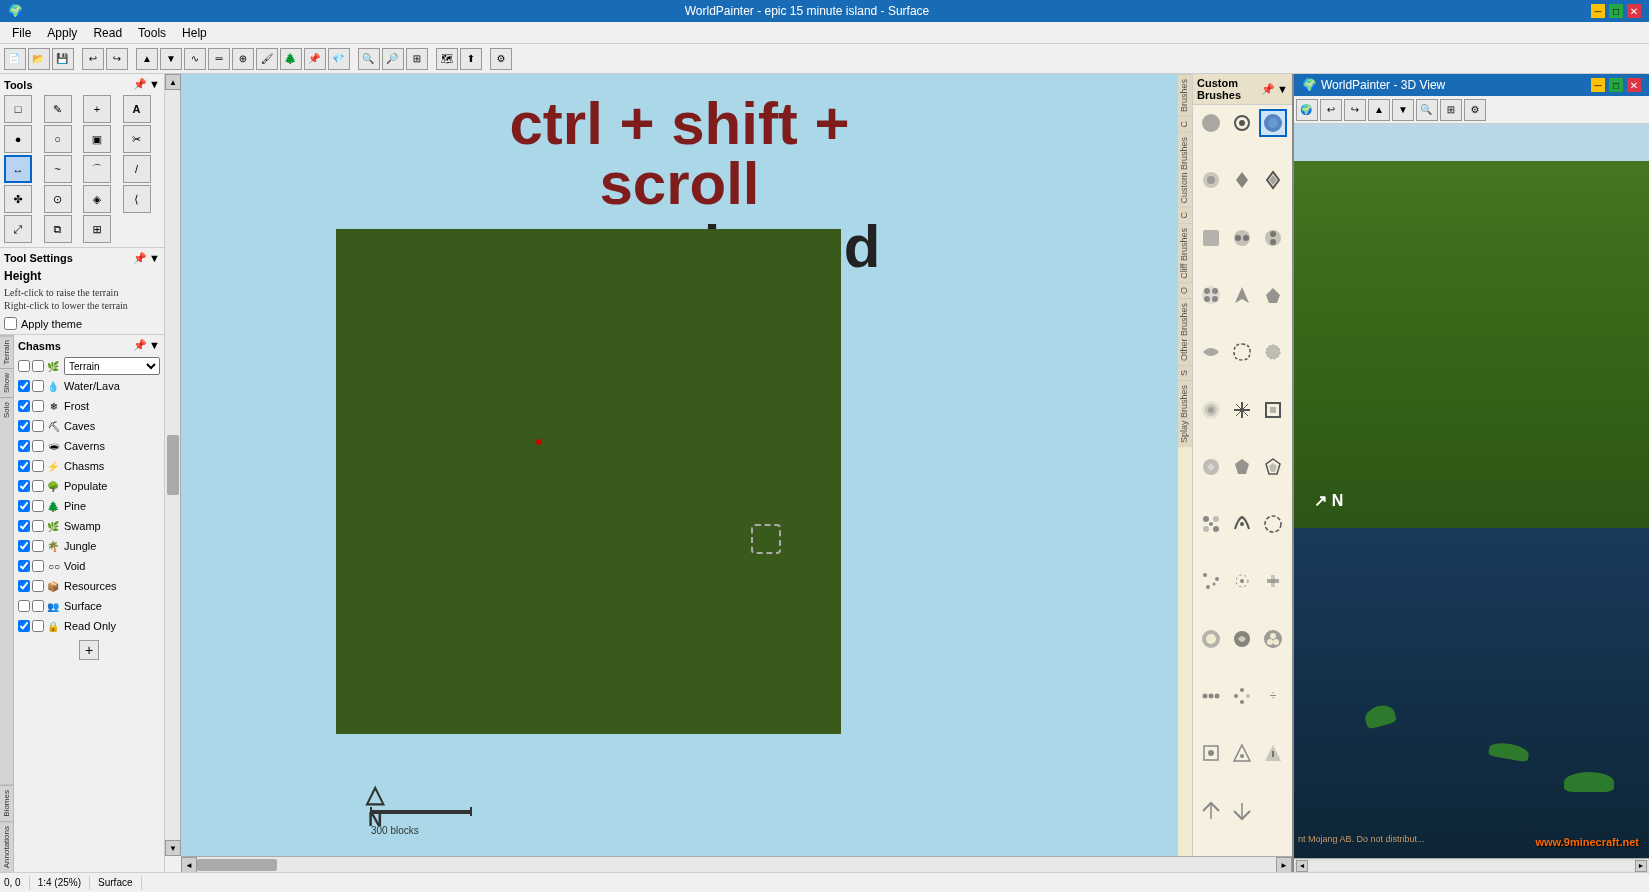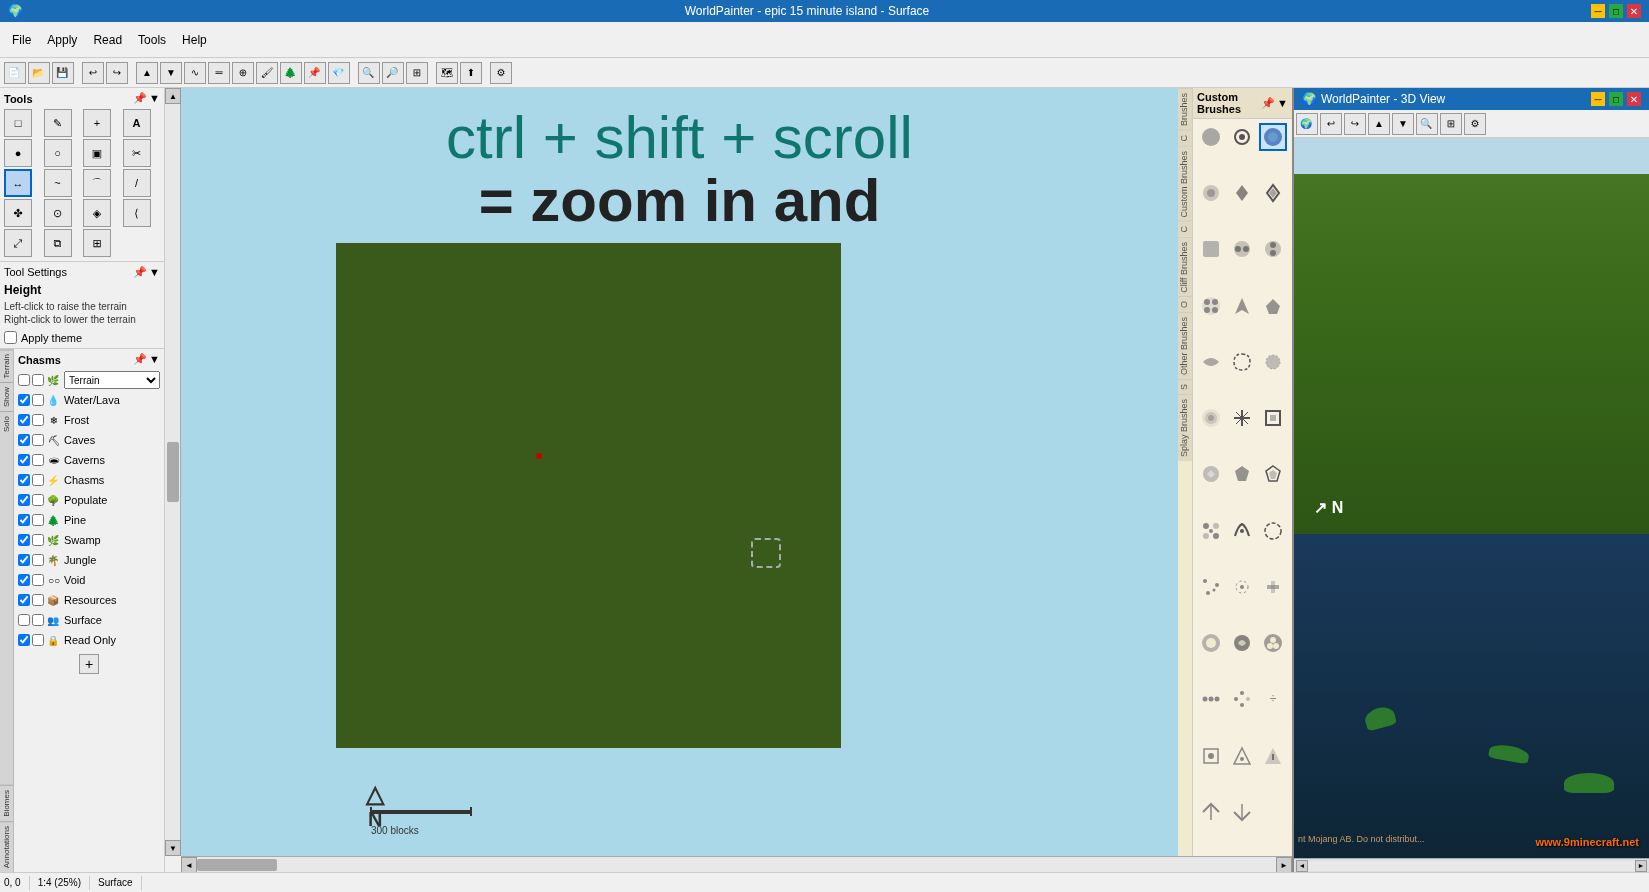--- a/index.html
+++ b/index.html
@@ -7,21 +7,21 @@
 
     
     .title-bar { height: 22px; background: #1a6bb5; display: flex; align-items: center; justify-content: space-between; padding: 0 8px; color: white; font-size: 12px; flex-shrink: 0; }
     .title-bar-controls { display: flex; gap: 4px; }
     .title-btn { width: 14px; height: 14px; border: none; cursor: pointer; font-size: 10px; display: flex; align-items: center; justify-content: center; }
     .btn-min { background: #ffc107; }
     .btn-max { background: #28a745; }
     .btn-close { background: #dc3545; color: white; }
 
     
-    .menu-bar { height: 36px; background: #f0f0f0; display: flex; align-items: center; padding: 8px 4px; border-bottom: 1px solid #ccc; flex-shrink: 0; }
+    .menu-bar { height: 22px; background: #f0f0f0; display: flex; align-items: center; padding: 8px 4px; border-bottom: 1px solid #ccc; flex-shrink: 0; }
     .menu-item { padding: 2px 8px; cursor: pointer; font-size: 12px; }
 
     
     .toolbar { height: 30px; background: #f0f0f0; display: flex; align-items: center; padding: 2px 4px; border-bottom: 1px solid #ccc; flex-shrink: 0; gap: 2px; }
     .tb-btn { width: 22px; height: 22px; border: 1px solid #999; background: #e8e8e8; cursor: pointer; display: flex; align-items: center; justify-content: center; font-size: 10px; }
     .tb-sep { width: 4px; }
 
     
     .main-container { display: flex; flex: 1; overflow: hidden; }
 
@@ -32,41 +32,41 @@
     .panel-section { border-bottom: 1px solid #ccc; padding: 4px; }
     .section-header { display: flex; align-items: center; justify-content: space-between; font-weight: bold; font-size: 11px; margin-bottom: 4px; }
     .section-header-icons { display: flex; gap: 2px; }
 
     .tools-grid { display: grid; grid-template-columns: repeat(4, 1fr); gap: 2px; }
     .tool-btn { width: 28px; height: 28px; border: 1px solid #999; background: #e8e8e8; cursor: pointer; display: flex; align-items: center; justify-content: center; font-size: 11px; }
     .tool-btn.active { background: #b8d4f0; border: 2px solid #0066cc; }
 
     
     .tool-settings { padding: 4px; font-size: 11px; }
-    .ts-title { font-weight: normal; display: flex; justify-content: space-between; margin-bottom: 4px; }
+    .ts-title { font-weight: bold; display: flex; justify-content: space-between; margin-bottom: 4px; }
     .ts-subtitle { font-weight: bold; font-size: 12px; margin-bottom: 4px; }
-    .ts-hint { font-size: 10px; color: #333; margin-bottom: 2px; }
+    .ts-hint { font-size: 10px; color: #333; margin-bottom: 2px; font-family: Liberation Serif, serif; }
     .ts-checkbox-row { display: flex; align-items: center; gap: 4px; font-size: 11px; margin-top: 6px; }
 
     
     .layers-section { padding: 4px; flex: 1; }
     .layers-header { display: flex; align-items: center; justify-content: space-between; font-weight: bold; font-size: 11px; margin-bottom: 4px; }
     .layer-item { display: flex; align-items: center; gap: 2px; padding: 1px 0; font-size: 11px; min-height: 20px; }
     .layer-item input[type=checkbox] { width: 12px; height: 12px; }
     .layer-icon { width: 16px; height: 16px; display: flex; align-items: center; justify-content: center; font-size: 10px; }
     .layer-label { flex: 1; font-size: 11px; }
     .layer-add { display: flex; align-items: center; justify-content: center; margin-top: 4px; }
     .add-btn { width: 20px; height: 20px; border: 1px solid #999; background: #e8e8e8; cursor: pointer; font-size: 14px; display: flex; align-items: center; justify-content: center; }
     .side-tab { writing-mode: vertical-rl; transform: rotate(180deg); padding: 6px 2px; font-size: 9px; cursor: pointer; border-bottom: 1px solid #aaa; color: #333; }
 
     .canvas-area { flex: 1; background: #aad8e8; position: relative; overflow: hidden; display: flex; align-items: center; justify-content: center; }
     .canvas-map { width: 505px; height: 505px; background: #3a5a1c; position: absolute; left: 155px; top: 155px; }
 
     .overlay-text { position: absolute; top: 20px; left: 50%; transform: translateX(-50%); text-align: center; pointer-events: none; }
-    .overlay-line1 { font-size: 60px; font-weight: 400; color: #0f766e; line-height: 1; font-family: Arial, sans-serif; }
+    .overlay-line1 { font-size: 60px; font-weight: 700; color: #7f1d1d; line-height: 1; font-family: Arial, sans-serif; }
     .overlay-line2 { font-size: 60px; font-weight: 900; color: #222; line-height: 1.1; font-family: Arial, sans-serif; }
 
     
     .map-cursor { position: absolute; width: 30px; height: 30px; border: 2px dashed #aaa; border-radius: 4px; pointer-events: none; }
 
     
     .brushes-panel { width: 100px; background: #f5f0e0; border-left: 1px solid #ccc; display: flex; flex-direction: column; overflow: hidden; }
     .brushes-header { display: flex; align-items: center; justify-content: space-between; padding: 3px 4px; background: #e8e0c8; border-bottom: 1px solid #ccc; font-size: 11px; font-weight: bold; }
     .brushes-grid { display: grid; grid-template-columns: repeat(3, 1fr); gap: 2px; padding: 4px; overflow-y: auto; flex: 1; }
     .brush-cell { width: 28px; height: 28px; display: flex; align-items: center; justify-content: center; cursor: pointer; border: 1px solid transparent; }

